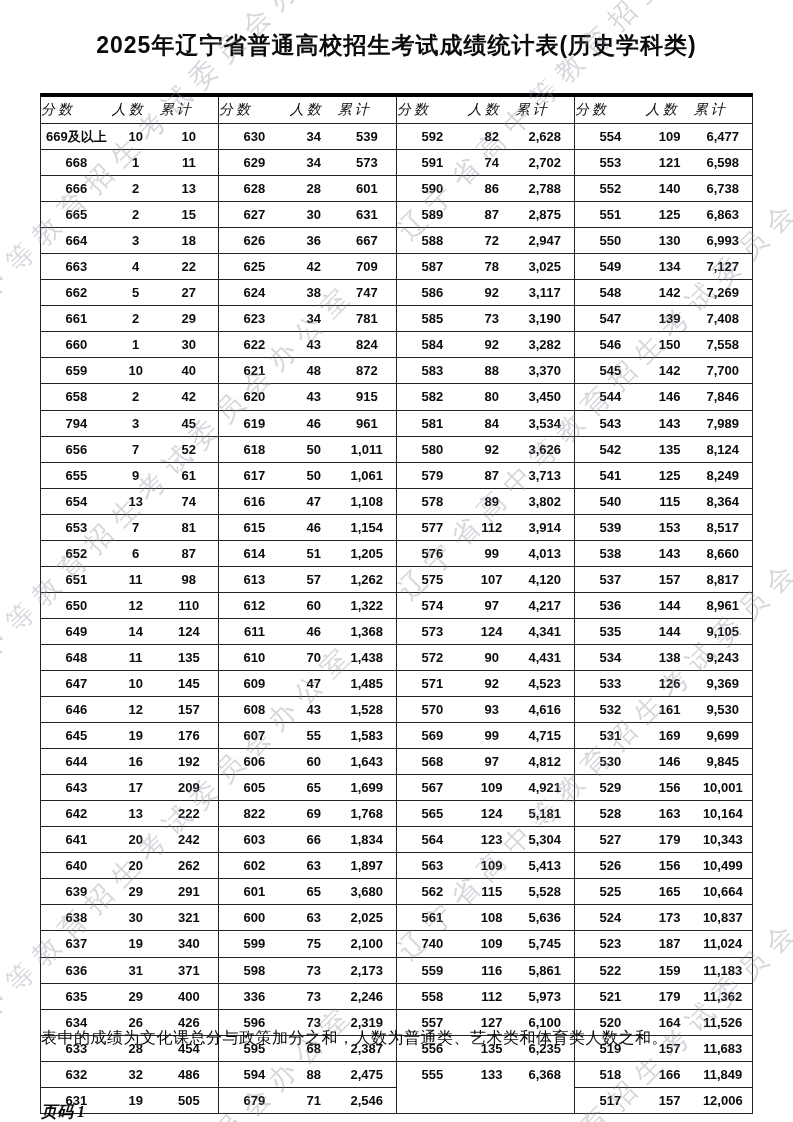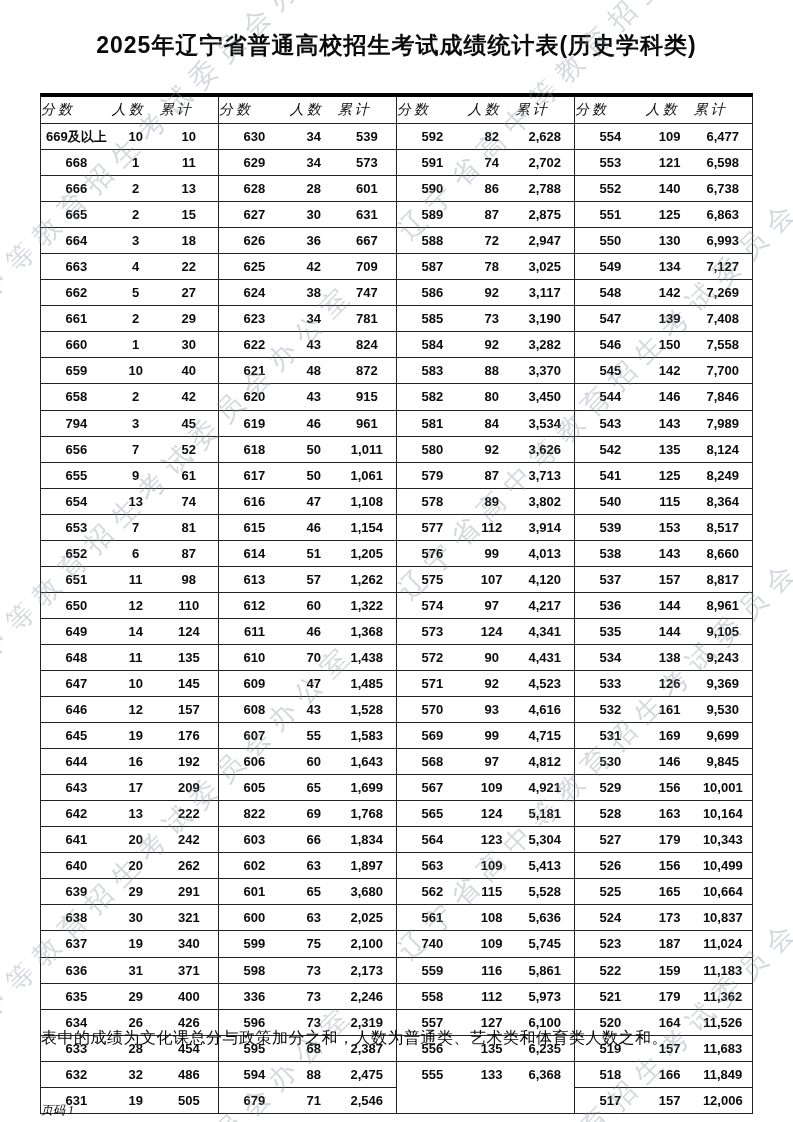--- a/index.html
+++ b/index.html
@@ -59,21 +59,21 @@
     font-weight:bold;font-size:13px;
     white-space:nowrap;overflow:visible;
   }
   
   .footnote{
     position:absolute;left:41px;top:1028px;right:40px;
     font-size:16px;letter-spacing:0.5px;
   }
   .page-label{
     position:absolute;left:41px;top:1102px;
-    font-size:12px;font-style:italic;font-weight:normal;
+    font-size:16px;font-style:italic;font-weight:bold;
   }
 </style>
 </head>
 <body>
 
 <div class="page">
 
   <div class="title">2025年辽宁省普通高校招生考试成绩统计表(历史学科类)</div>
 
   <div class="score-table">

